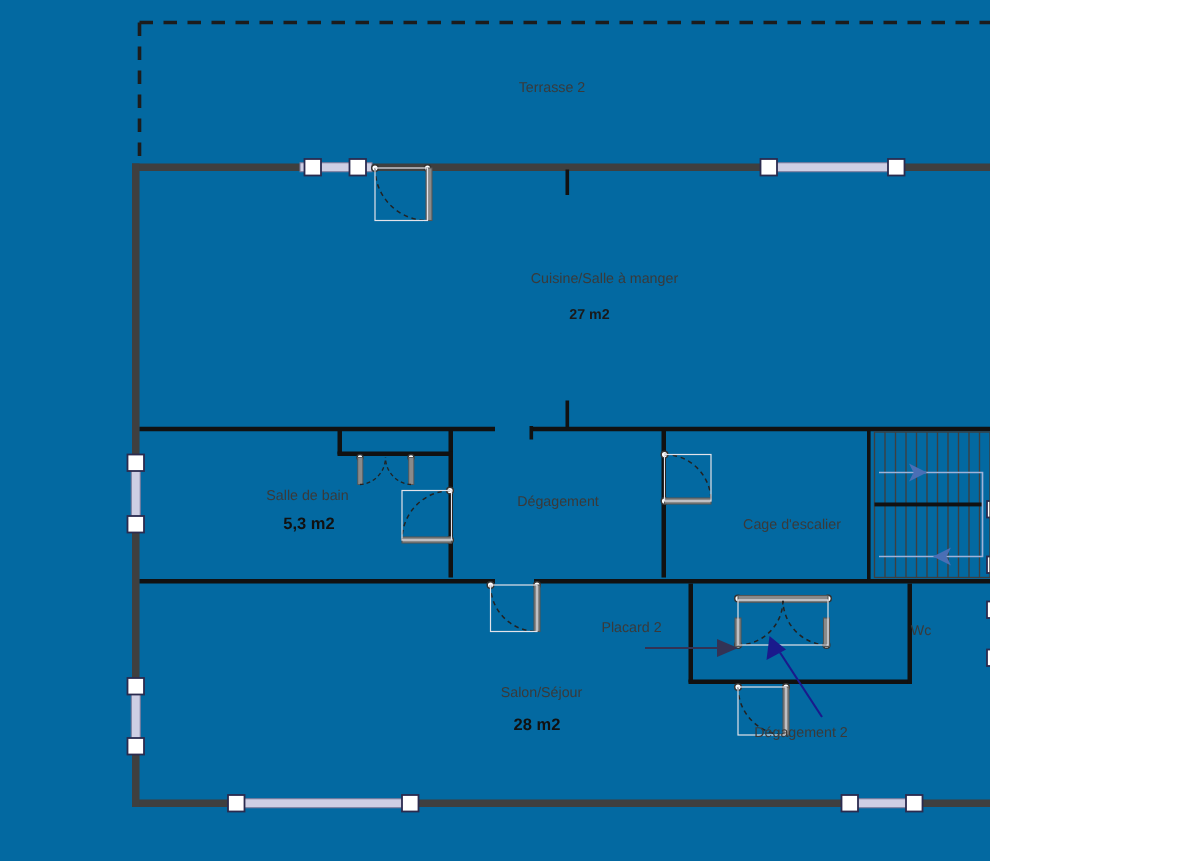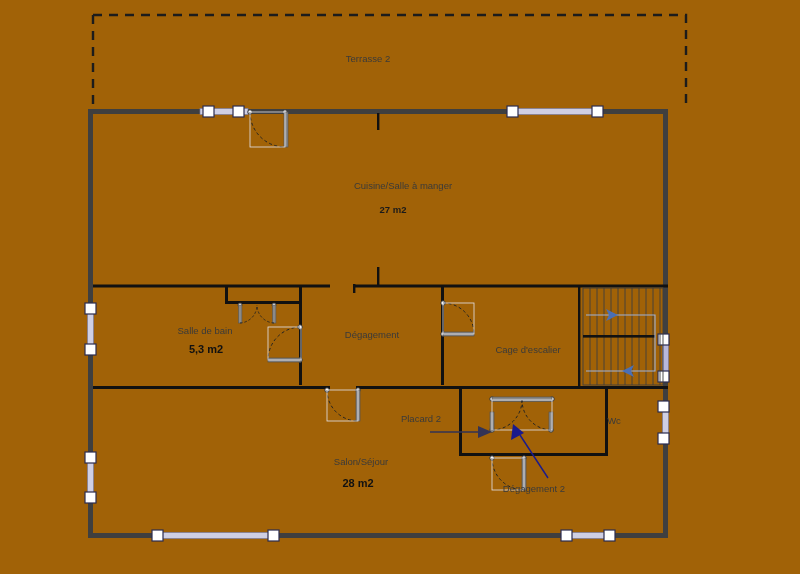--- a/index.html
+++ b/index.html
@@ -6,23 +6,23 @@
   html, body {
     margin: 0;
     padding: 0;
     background: #ffffff;
   }
   body {
     font-family: "Liberation Sans", sans-serif;
   }
   #plan-root {
     position: relative;
-    width: 800px;
+    width: 660px;
     height: 574px;
-    background: #a16207;
+    background: #0369a1;
     overflow: hidden;
   }
   #plan-svg {
     position: absolute;
     left: 0;
     top: 0;
     width: 800px;
     height: 574px;
   }
   .room-label {

